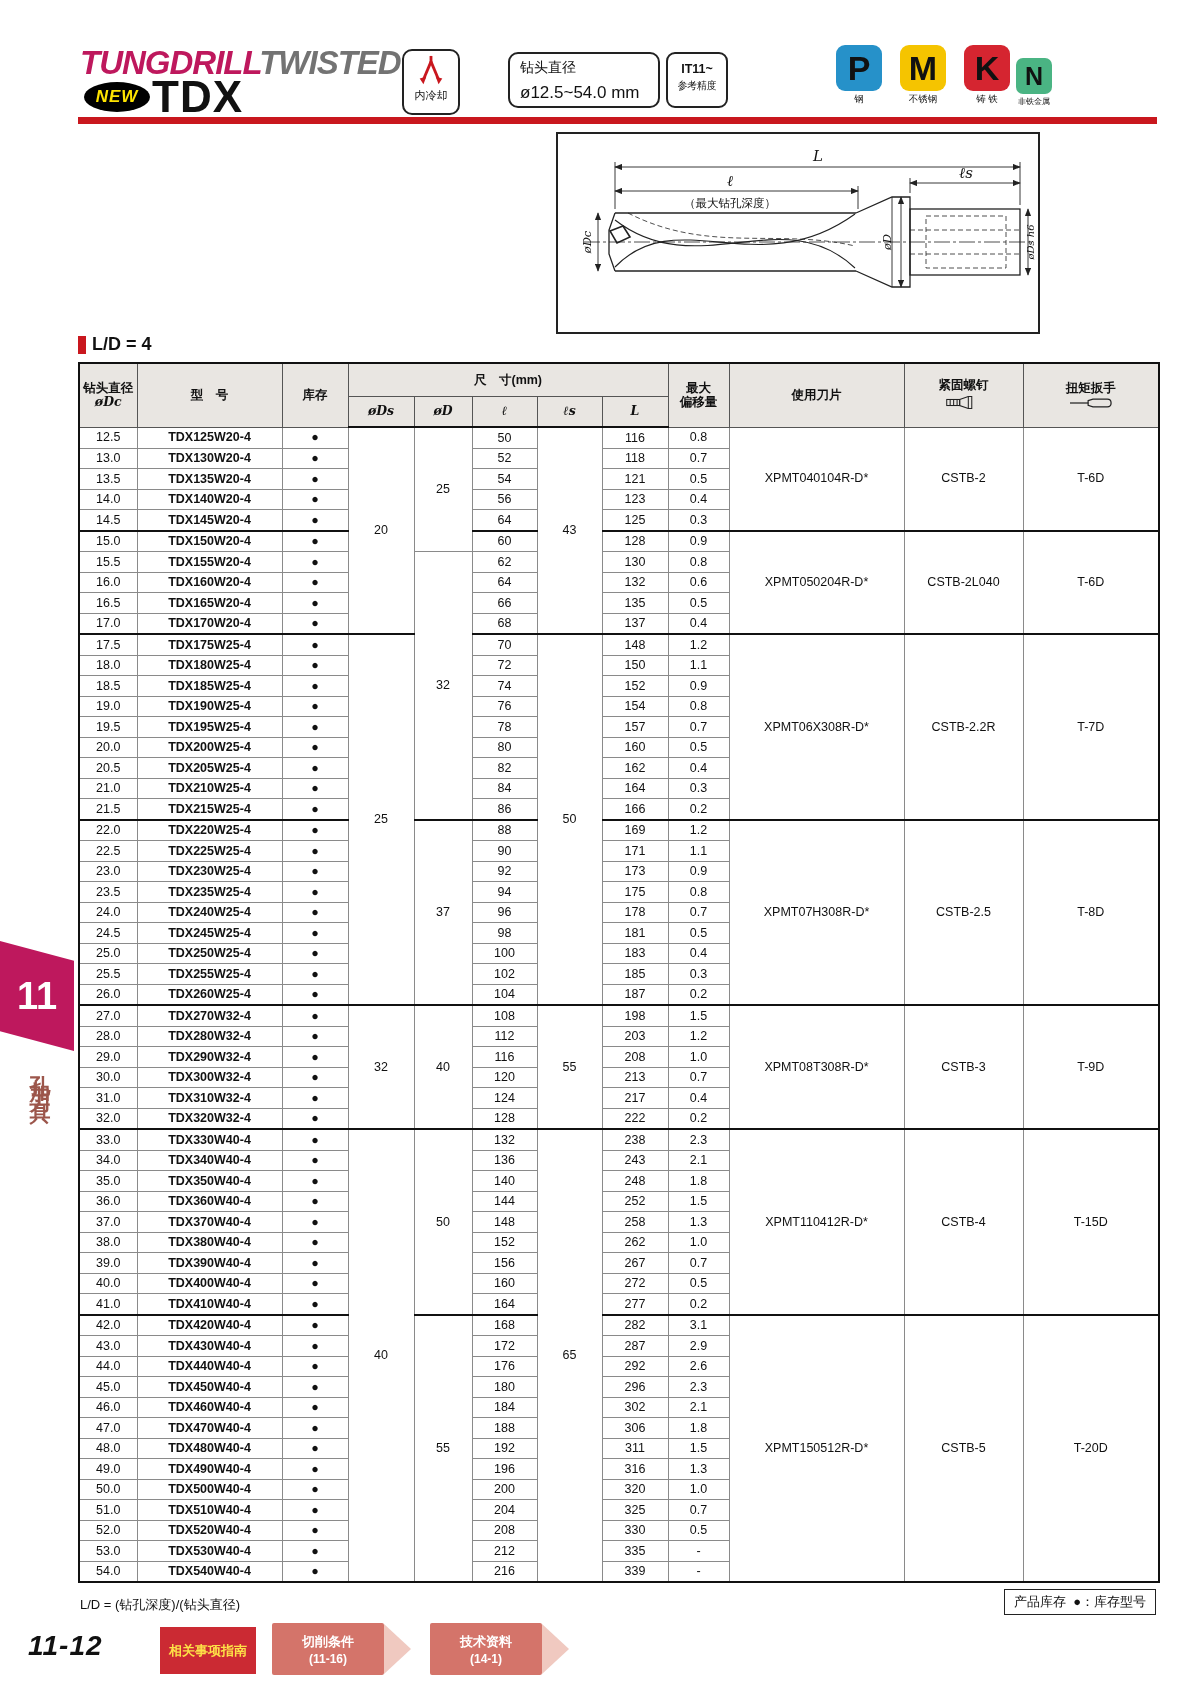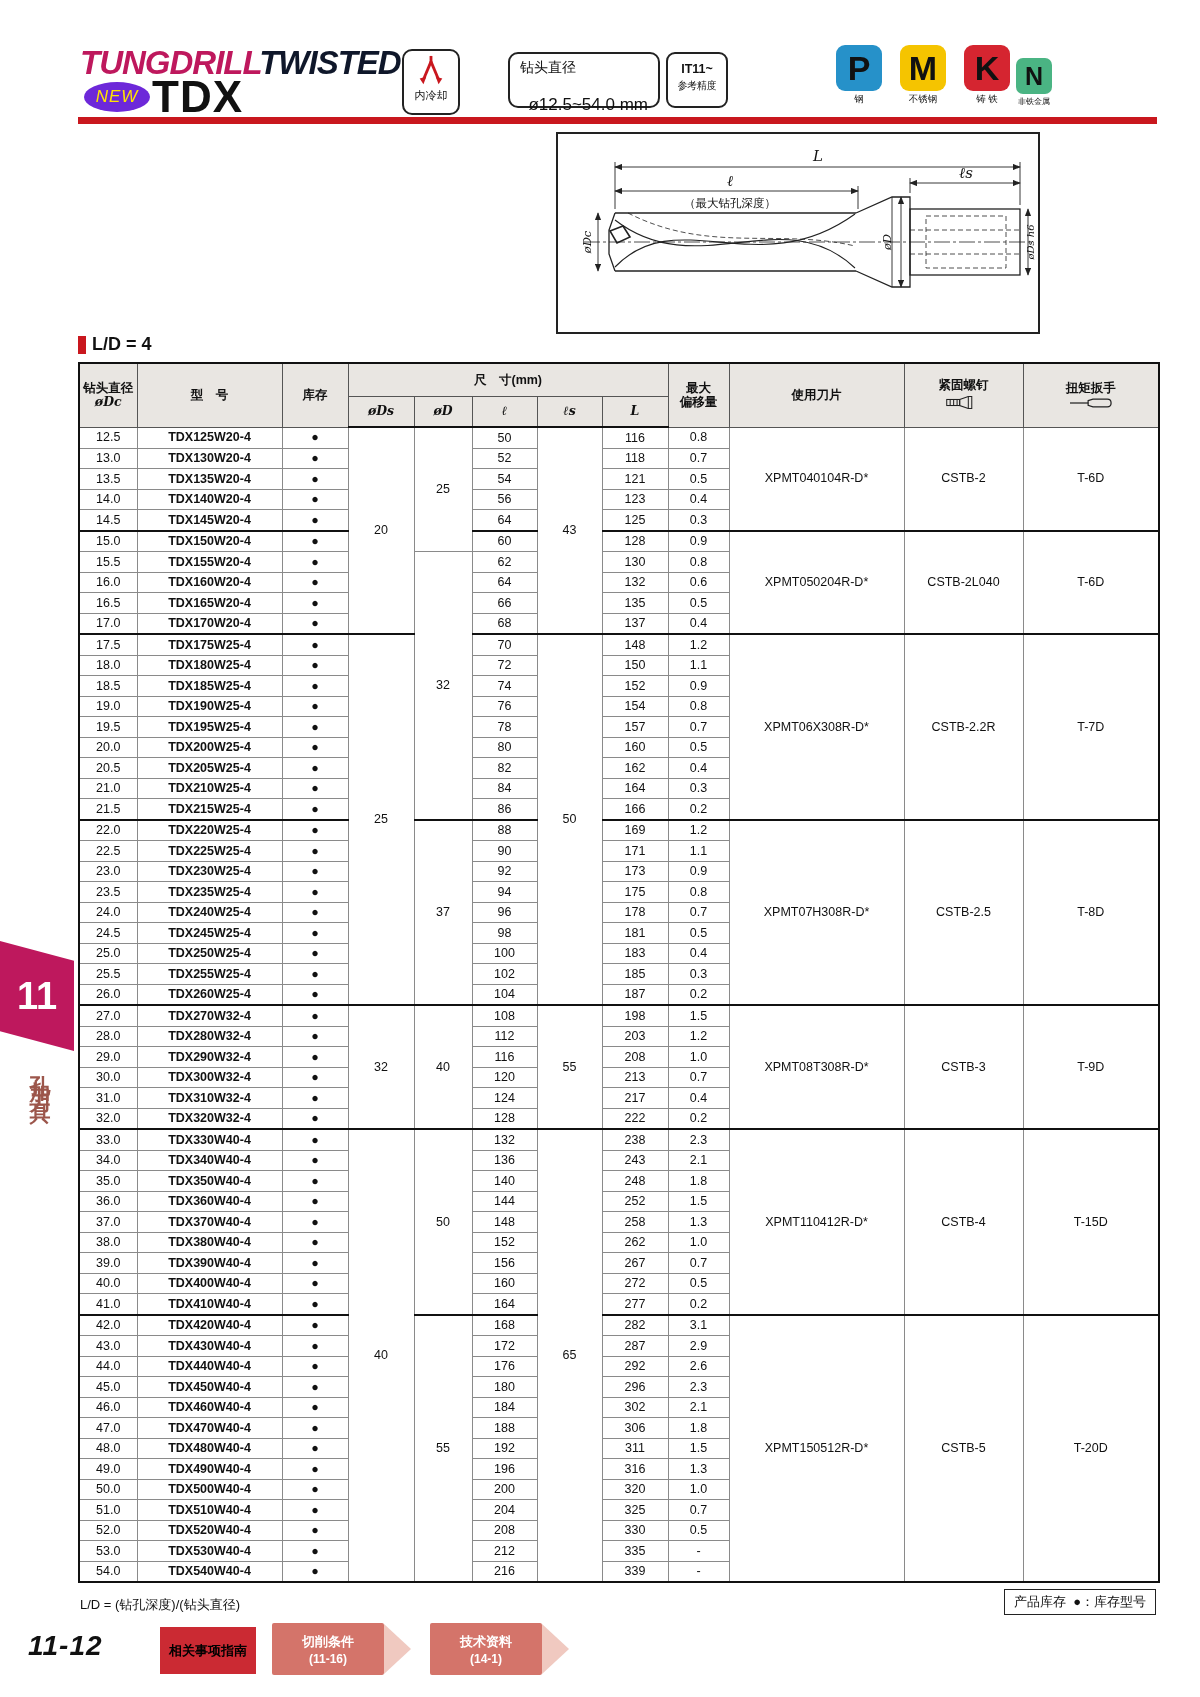--- a/index.html
+++ b/index.html
@@ -2,35 +2,35 @@
 <html><head>
 <meta charset="utf-8">
 <style>
   html,body{margin:0;padding:0;background:#ffffff;}
   .page{position:relative;width:1200px;height:1697px;background:#fff;overflow:hidden;
         font-family:"Liberation Sans",sans-serif;color:#111;}
 
   
   .brand-top{position:absolute;left:80px;top:44px;font-size:33px;font-weight:bold;font-style:italic;letter-spacing:-1px;white-space:nowrap;}
   .brand-top .red{color:#be185d;}
-  .brand-top .gray{color:#0f172a;}
+  .brand-top .gray{color:#737373;}
   .brand-bottom{position:absolute;left:84px;top:80px;display:flex;align-items:center;}
-  .new-badge{display:inline-block;width:66px;height:30px;background:#6d28d9;border-radius:50%;
-             color:#ffe400;font-weight:normal;font-style:italic;font-size:17px;text-align:center;line-height:30px;letter-spacing:1px;}
+  .new-badge{display:inline-block;width:66px;height:30px;background:#000000;border-radius:50%;
+             color:#ffe400;font-weight:bold;font-style:italic;font-size:17px;text-align:center;line-height:30px;letter-spacing:1px;}
   .series{font-size:44px;font-weight:bold;margin-left:2px;letter-spacing:1px;line-height:34px;}
 
   .coolant-box{position:absolute;left:402px;top:49px;width:54px;height:62px;border:2.5px solid #222;border-radius:10px;
                display:flex;flex-direction:column;align-items:center;justify-content:flex-start;background:#fff;}
   .coolant-box svg{margin-top:3px;}
   .coolant-label{font-size:11px;margin-top:0px;}
 
   .dia-box{position:absolute;left:508px;top:52px;width:152px;height:56px;border:2.5px solid #222;border-radius:10px;
            padding:5px 10px;box-sizing:border-box;background:#fff;}
   .dia-box .l1{font-size:14px;}
-  .dia-box .l2{font-size:17px;margin-top:18px;text-align:right;}
+  .dia-box .l2{font-size:17px;margin-top:6px;}
 
   .acc-box{position:absolute;left:666px;top:52px;width:62px;height:56px;border:2px solid #222;border-radius:9px;
            box-sizing:border-box;text-align:center;background:#fff;padding-top:8px;}
   .acc-box .l1{font-size:12.5px;font-weight:bold;}
   .acc-box .l2{font-size:10.5px;margin-top:3px;transform:scaleX(.92);}
 
   .materials{position:absolute;left:832px;top:45px;width:240px;height:70px;}
   .mat{position:absolute;text-align:center;}
   .mat .box{border-radius:9px;color:#111;font-weight:bold;display:flex;align-items:center;justify-content:center;}
   .mat .lbl{font-size:9.5px;margin-top:2px;white-space:nowrap;}
@@ -65,21 +65,21 @@
   td.model{background:linear-gradient(180deg,#efccc5 0%,#f8e6e1 95%);font-weight:bold;}
   td.stock{font-size:12px;}
   td.ins{font-size:13px;}
   tr.sep td{border-top:2px solid #111;}
   .hdr-icon{display:block;margin:2px auto 1px auto;}
 
   
   .footnote{position:absolute;left:80px;top:1596px;font-size:13px;}
   .stock-note{position:absolute;right:44px;top:1589px;border:1.5px solid #222;padding:3px 9px;font-size:13px;background:#fff;}
   .page-num{position:absolute;left:28px;top:1630px;font-size:28px;font-weight:bold;font-style:italic;letter-spacing:1px;}
-  .guide-box{position:absolute;left:160px;top:1627px;height:47px;background:#cb2a33;color:#000000;font-size:13px;font-weight:bold;
+  .guide-box{position:absolute;left:160px;top:1627px;height:47px;background:#cb2a33;color:#fde047;font-size:13px;font-weight:bold;
              display:flex;align-items:center;padding:0 9px;}
   .banner{position:absolute;top:1623px;width:112px;height:52px;background:#d4746a;color:#fff;text-align:center;
           display:flex;flex-direction:column;justify-content:center;border-radius:2px;}
   .banner .t1{font-size:13px;font-weight:bold;}
   .banner .t2{font-size:12px;font-weight:bold;margin-top:1px;}
   .banner .arrow{position:absolute;right:-27px;top:1px;width:0;height:0;border-top:25px solid transparent;
                  border-bottom:25px solid transparent;border-left:27px solid #f0c9c0;}
   .banner1{left:272px;} .banner2{left:430px;}
 
   

